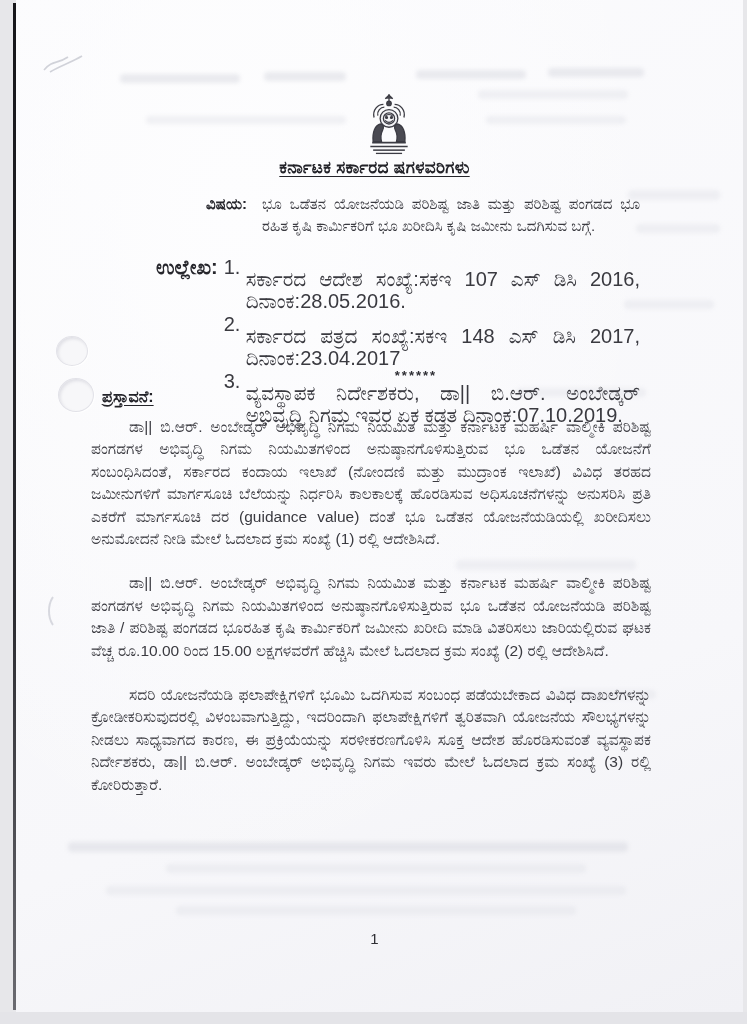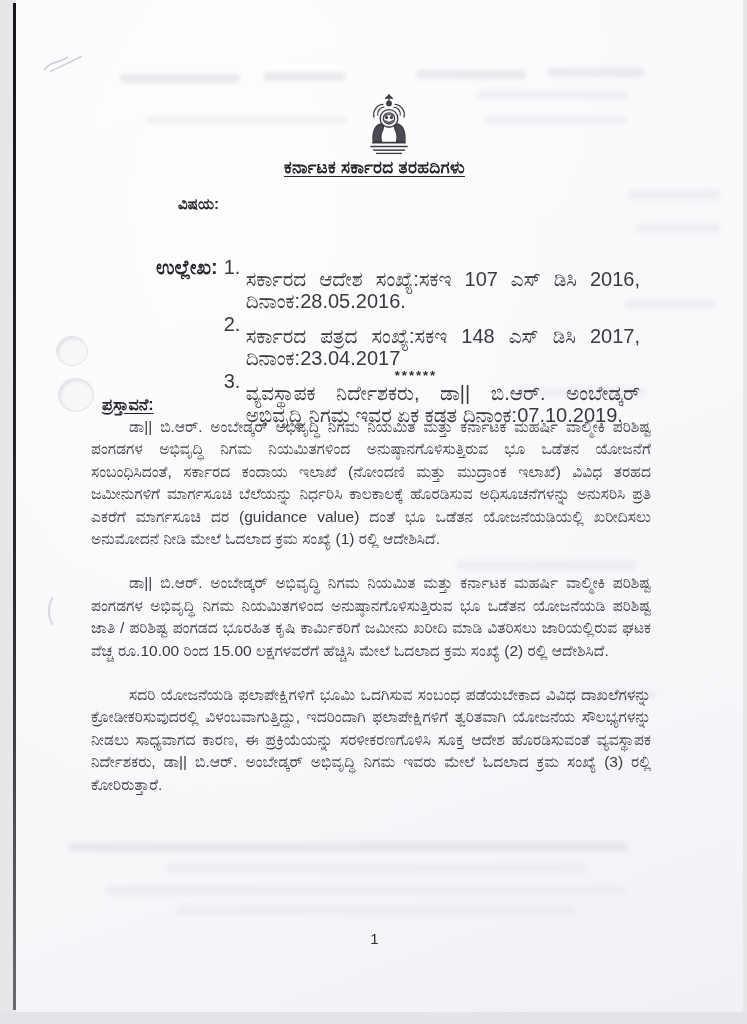--- a/index.html
+++ b/index.html
@@ -28,40 +28,40 @@
     position:absolute;left:0;right:10px;top:158px;text-align:center;
     font-size:17px;font-weight:bold;color:#232329;
     text-decoration:underline;text-underline-offset:3px;
     letter-spacing:.3px;
   }
 
   .subject-row{
     position:absolute;left:162px;top:193px;width:462px;
     display:flex;font-size:15px;line-height:21.5px;
   }
-  .subject-label{flex:0 0 48px;font-weight:bold;color:#26262c;}
+  .subject-label{flex:0 0 48px;font-weight:bold;color:#26262c;margin-left:28px;}
   .subject-text{flex:1;text-align:justify;color:#3a3a40;padding-left:8px;}
 
   .ref-row{
     position:absolute;left:140px;top:257px;width:484px;
     display:flex;font-size:20px;line-height:21.5px;
   }
   .ref-label{flex:0 0 60px;font-weight:bold;color:#26262c;}
   .ref-list{flex:1;padding-left:6px;}
   .ref-item{display:flex;margin-bottom:2px;}
   .ref-num{flex:0 0 22px;color:#3a3a40;}
   .ref-text{flex:1;text-align:justify;color:#3a3a40;margin-top:12px;}
 
   .separator{
     position:absolute;left:260px;top:368px;width:280px;text-align:center;
     font-size:13px;letter-spacing:2px;color:#2e2e34;font-weight:bold;
   }
 
   .preamble-heading{
-    position:absolute;left:86px;top:396px;
+    position:absolute;left:86px;top:388px;
     font-size:16px;font-weight:bold;color:#232329;
     text-decoration:underline;text-underline-offset:3px;
   }
 
   .body-text{
     position:absolute;left:63px;top:416px;width:560px;
     font-size:15.5px;line-height:22.4px;color:#3a3a40;margin-left:12px;
   }
   .body-text p{
     margin:0 0 22px 0;text-indent:38px;text-align:justify;
@@ -146,24 +146,25 @@
         <path d="M13 52 C 12 42, 15 34, 21 33 C 24 33, 25 37, 23 40 C 21 44, 21 48, 22 52 Z" fill="#4a4a52"></path>
         <path d="M47 52 C 48 42, 45 34, 39 33 C 36 33, 35 37, 37 40 C 39 44, 39 48, 38 52 Z" fill="#4a4a52"></path>
 
         <path d="M12 53 L48 53" stroke-width="2"></path>
         <path d="M10 57 L50 57" stroke-width="1.6"></path>
         <path d="M13 61 L47 61" stroke-width="1.6"></path>
         <path d="M16 64.5 L44 64.5" stroke-width="1.4"></path>
       </g>
     </svg>
 
-    <div class="doc-title">ಕರ್ನಾಟಕ ಸರ್ಕಾರದ ತರಹದಿಗಳು</div>
+    <div class="doc-title">ಕರ್ನಾಟಕ ಸರ್ಕಾರದ ಷಗಳವರಿಗಳು</div>
 
     <div class="subject-row">
       <span class="subject-label">ವಿಷಯ:</span>
+      <span class="subject-text">ಭೂ ಒಡೆತನ ಯೋಜನೆಯಡಿ ಪರಿಶಿಷ್ಟ ಜಾತಿ ಮತ್ತು ಪರಿಶಿಷ್ಟ ಪಂಗಡದ ಭೂ ರಹಿತ ಕೃಷಿ ಕಾರ್ಮಿಕರಿಗೆ ಭೂ ಖರೀದಿಸಿ ಕೃಷಿ ಜಮೀನು ಒದಗಿಸುವ ಬಗ್ಗೆ.</span>
     </div>
 
     <div class="ref-row">
       <span class="ref-label">ಉಲ್ಲೇಖ:</span>
       <div class="ref-list">
         <div class="ref-item">
           <span class="ref-num">1.</span>
           <span class="ref-text">ಸರ್ಕಾರದ ಆದೇಶ ಸಂಖ್ಯೆ:ಸಕಇ 107 ಎಸ್ ಡಿಸಿ 2016, ದಿನಾಂಕ:28.05.2016.</span>
         </div>
         <div class="ref-item">

